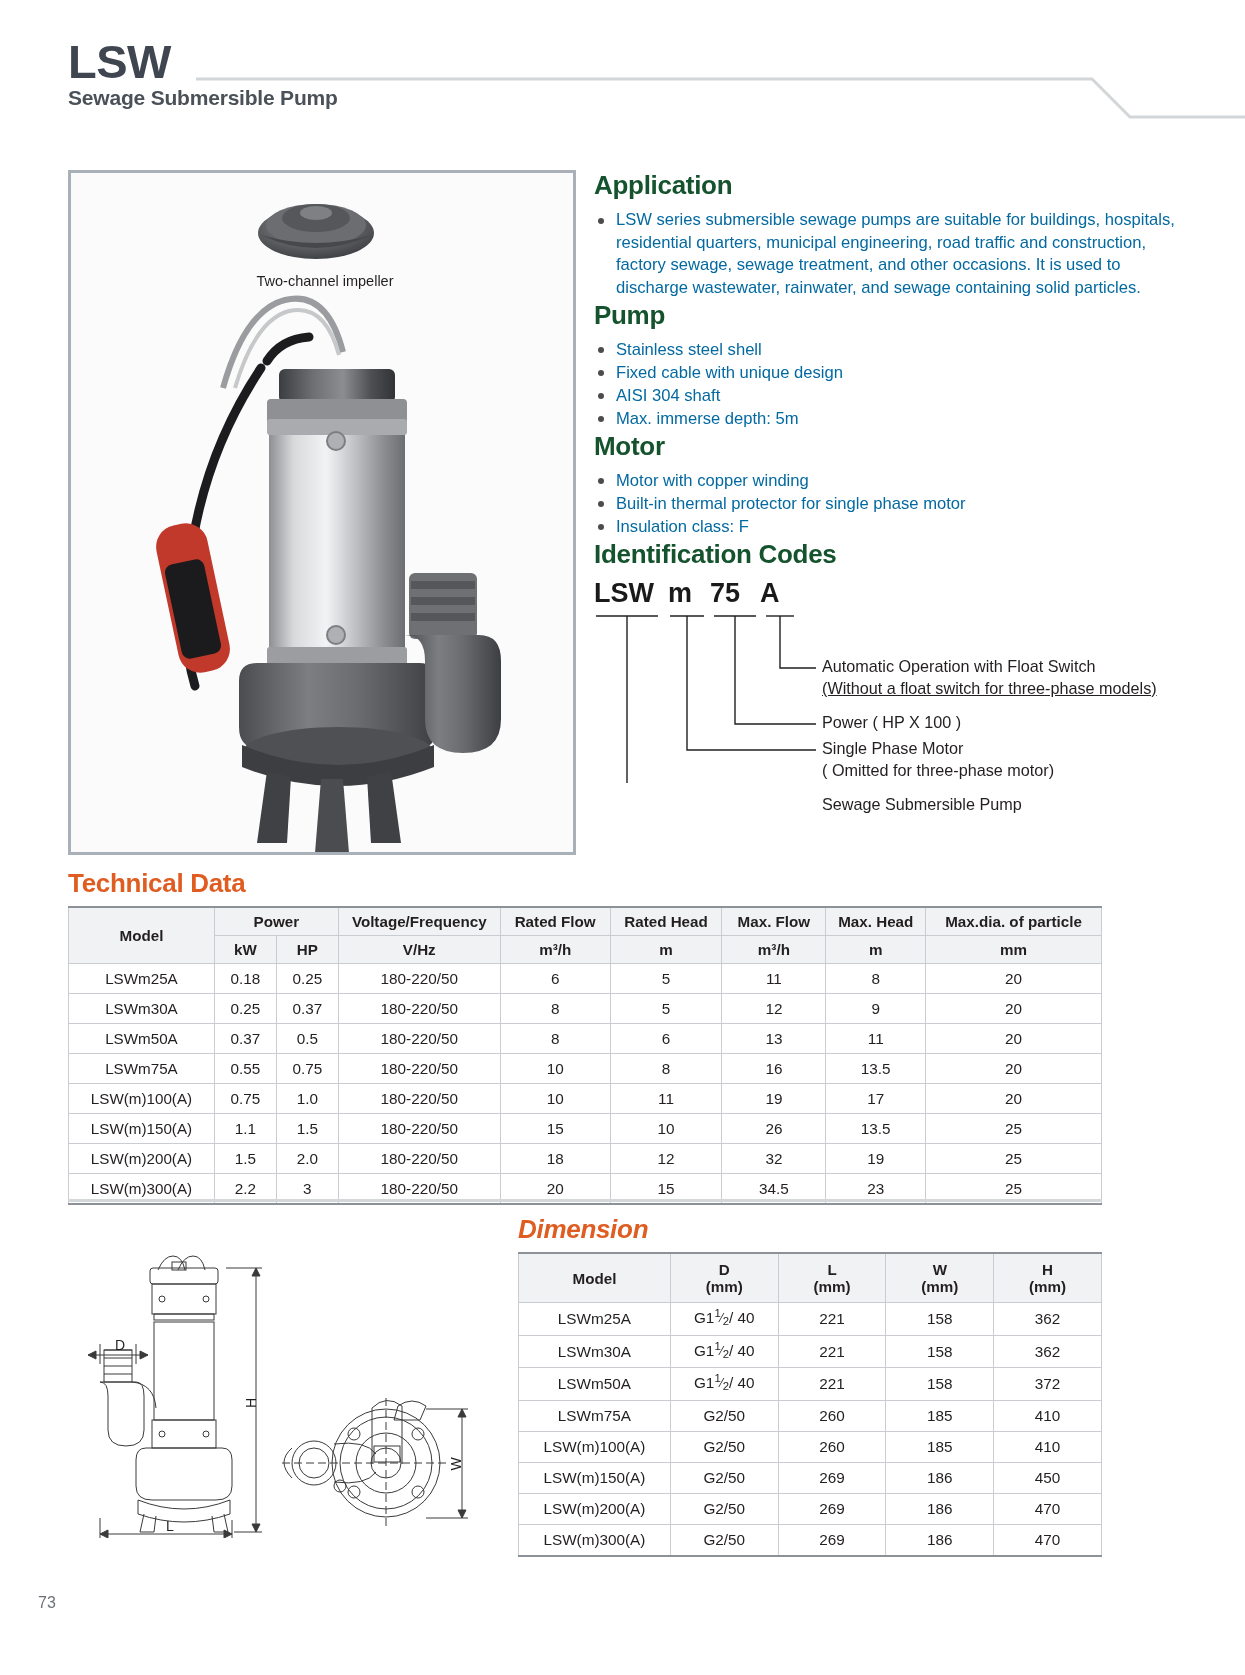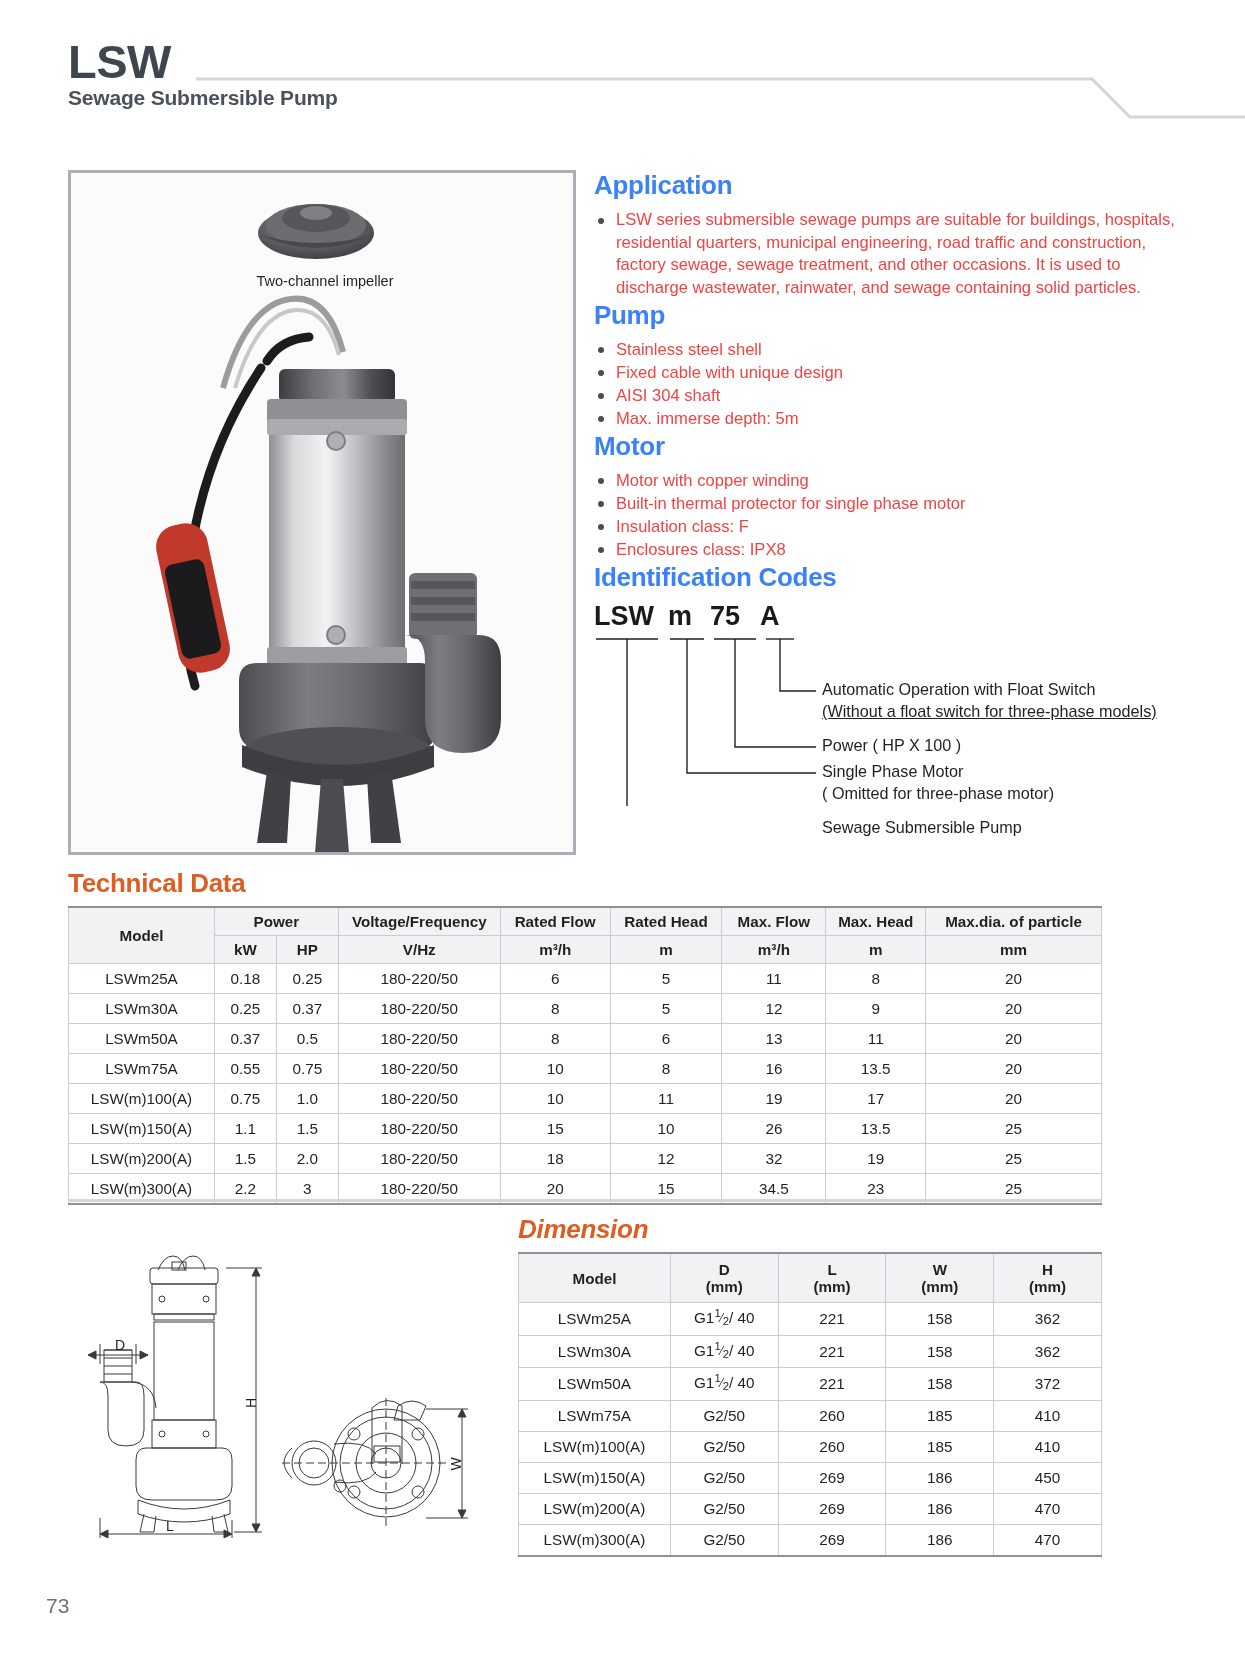--- a/index.html
+++ b/index.html
@@ -36,32 +36,32 @@
     overflow: hidden;
   }
   .impeller-caption {
     position: absolute; left: 0; top: 100px; width: 508px;
     text-align: center; font-size: 14.5px; color: #231f20;
   }
 
   
   .right-col { position: absolute; left: 594px; top: 170px; width: 600px; }
   h2.sec {
-    color: #3b82f6; font-size: 26px; font-weight: bold;
+    color: #14532d; font-size: 26px; font-weight: bold;
     letter-spacing: -0.3px; margin: 0 0 8px 0;
   }
   .sec-app { margin-top: 0px; }
   .sec-pump { margin-top: 22px; }
   .sec-motor { margin-top: 22px; }
   .sec-ident { margin-top: 20px; }
 
   ul.blist { list-style: none; }
   ul.blist li {
     position: relative; padding-left: 22px;
-    font-size: 16.6px; line-height: 22.5px; color: #ef4444;
+    font-size: 16.6px; line-height: 22.5px; color: #0369a1;
     margin-bottom: 0px;
   }
   ul.blist li::before {
     content: ""; position: absolute; left: 4px; top: 8.5px;
     width: 6px; height: 6px; border-radius: 50%; background: #4c4c4c;
   }
   ul.blist.para li { line-height: 22.7px; }
   ul.blist.tight li { margin-bottom: 0.5px; }
 
   
@@ -123,22 +123,22 @@
   .frac sup { font-size: 0.95em; vertical-align: super; }
   .frac sub { font-size: 0.95em; vertical-align: sub; }
 
   .divider {
     position: absolute; left: 68px; width: 1034px; height: 3px;
     background: #d5d8db;
   }
   .div-1 { top: 1199px; }
 
   .page-num {
-    position: absolute; left: 46px; top: 1594px;
-    font-size: 21px; color: #6d7278;
+    position: absolute; left: 38px; top: 1594px;
+    font-size: 16px; color: #6d7278;
   }
   .dim-diagram { position: absolute; left: 86px; top: 1248px; }
 </style>
 </head>
 <body>
 
 <div class="page">
 
   <div class="header">
     <svg class="header-rule" width="1245" height="140">
@@ -239,21 +239,20 @@
       <li>Fixed cable with unique design</li>
       <li>AISI 304 shaft</li>
       <li>Max. immerse depth: 5m</li>
     </ul>
 
     <h2 class="sec sec-motor">Motor</h2>
     <ul class="blist tight">
       <li>Motor with copper winding</li>
       <li>Built-in thermal protector for single phase motor</li>
       <li>Insulation class: F</li>
-      <li>Enclosures class: IPX8</li>
     </ul>
 
     <h2 class="sec sec-ident">Identification Codes</h2>
 
     <div class="ident-wrap">
       <div class="ident-codes">
         <span class="code-lsw">LSW</span><span class="code-m">m</span><span class="code-75">75</span><span class="code-a">A</span>
       </div>
 
       <svg class="ident-svg" width="600" height="205">

